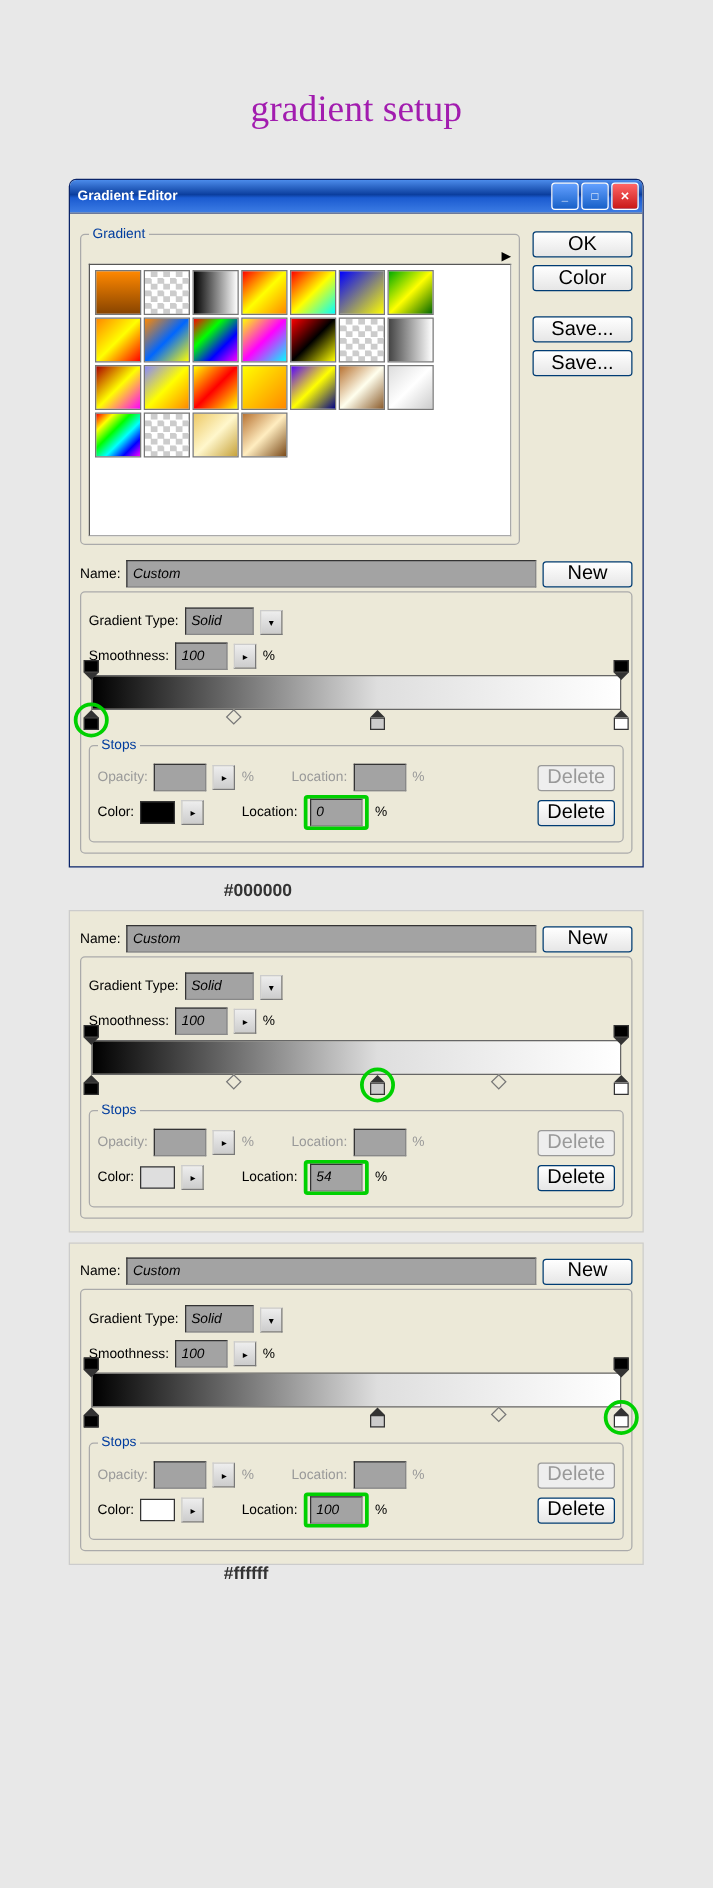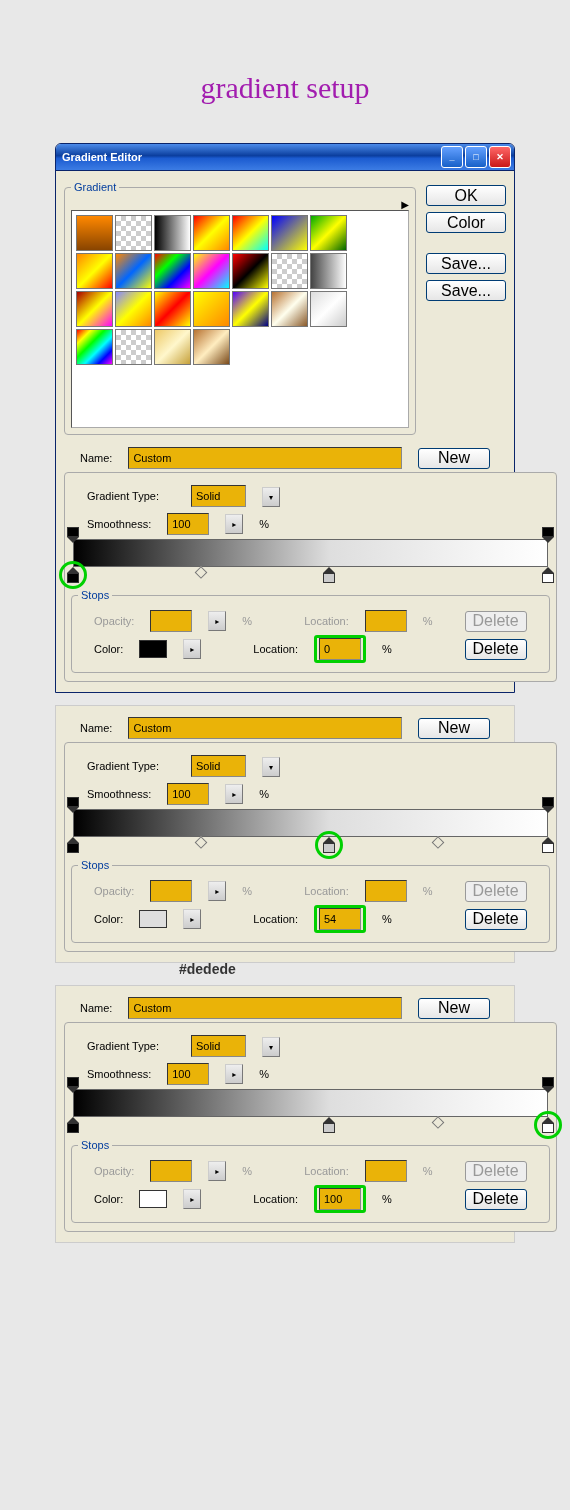--- a/index.html
+++ b/index.html
@@ -69,26 +69,27 @@
   }
   fieldset.group legend { color:#003c9e; padding:0 3px; font-size:11px;}
   .presets-box {
     background:#fff;border:1px inset #aaa; height:210px; padding:3px;
   }
   .presets-box .row { display:flex; }
   .swatch { width:35px; height:34px; border:1px solid #777; margin:1px;}
   .trans { background:repeating-conic-gradient(#ccc 0 25%,#fff 0 50%) 0 0/10px 10px;}
   .flyout { width:16px; text-align:right; margin-left:auto; font-size:10px; color:#000;}
   
-  .row-flex { display:flex;align-items:center;gap:16px;margin:3px 16px;}
+  .row-flex { display:flex;align-items:center;gap:5px;margin:3px 0;}
   .label { color:#000;}
   .label.dis { color:#999; }
   .input-text {
-    background:#eab308;border:1px inset #888;height:18px;padding:1px 4px;
+    background:#a3a3a3;border:1px inset #888;height:18px;padding:1px 4px;
     font-size:11px;
+    font-style:italic;
   }
   .dropdown { position:relative;align-items:flex-end; }
   .dropdown .arrow {
     width:16px;height:18px;border:1px outset #ccc;
     background:linear-gradient(#eee,#ccc);
     display:flex;align-items:center;justify-content:center;
     font-size:8px;
   }
   .panel { border:1px solid #ccc; background:#ece9d8; padding:8px; margin-top:8px;}
   .gradient-section { position:relative; margin:4px 2px 22px 2px;}
@@ -270,20 +271,21 @@
             </span>
             <span class="label">%</span>
             <span style="flex:1"></span>
             <div class="btn" style="width:60px">Delete</div>
           </div>
         </fieldset>
       </fieldset>
     </div>
   </div>
 </div>
+<div class="hexnote">#000000</div>
 
 <div class="panel">
   <div class="row-flex">
     <span class="label">Name:</span>
     <input class="input-text" style="flex: 1 1 0%;" value="Custom">
     <div class="btn new-btn">New</div>
   </div>
   <fieldset class="group">
     <div class="row-flex">
       <span class="label">Gradient Type:</span>
@@ -347,21 +349,20 @@
         <span class="box-highlight">
           <input class="input-text" style="width: 32px;" value="54">
         </span>
         <span class="label">%</span>
         <span style="flex:1"></span>
         <div class="btn" style="width:60px">Delete</div>
       </div>
     </fieldset>
   </fieldset>
 </div>
-<div class="hexnote">#dedede</div>
 
 <div class="panel">
   <div class="row-flex">
     <span class="label">Name:</span>
     <input class="input-text" style="flex: 1 1 0%;" value="Custom">
     <div class="btn new-btn">New</div>
   </div>
   <fieldset class="group">
     <div class="row-flex">
       <span class="label">Gradient Type:</span>
@@ -424,14 +425,15 @@
         <span class="box-highlight">
           <input class="input-text" style="width: 32px;" value="100">
         </span>
         <span class="label">%</span>
         <span style="flex:1"></span>
         <div class="btn" style="width:60px">Delete</div>
       </div>
     </fieldset>
   </fieldset>
 </div>
+<div class="hexnote">#ffffff</div>
 
 </div>
 
 </body></html>

